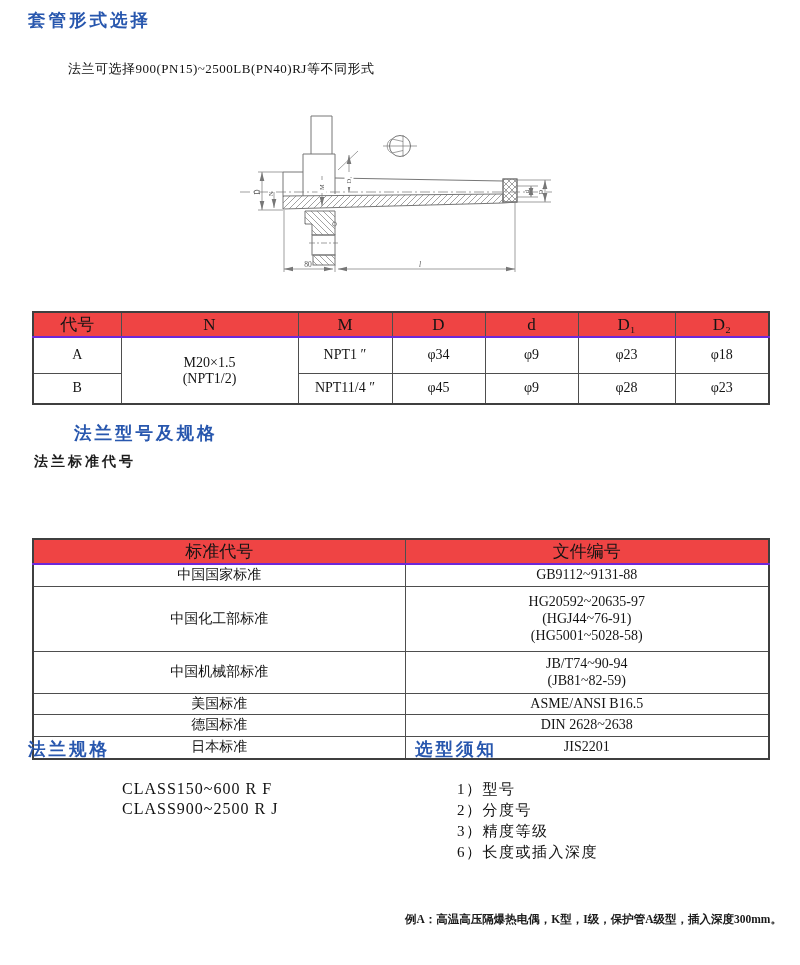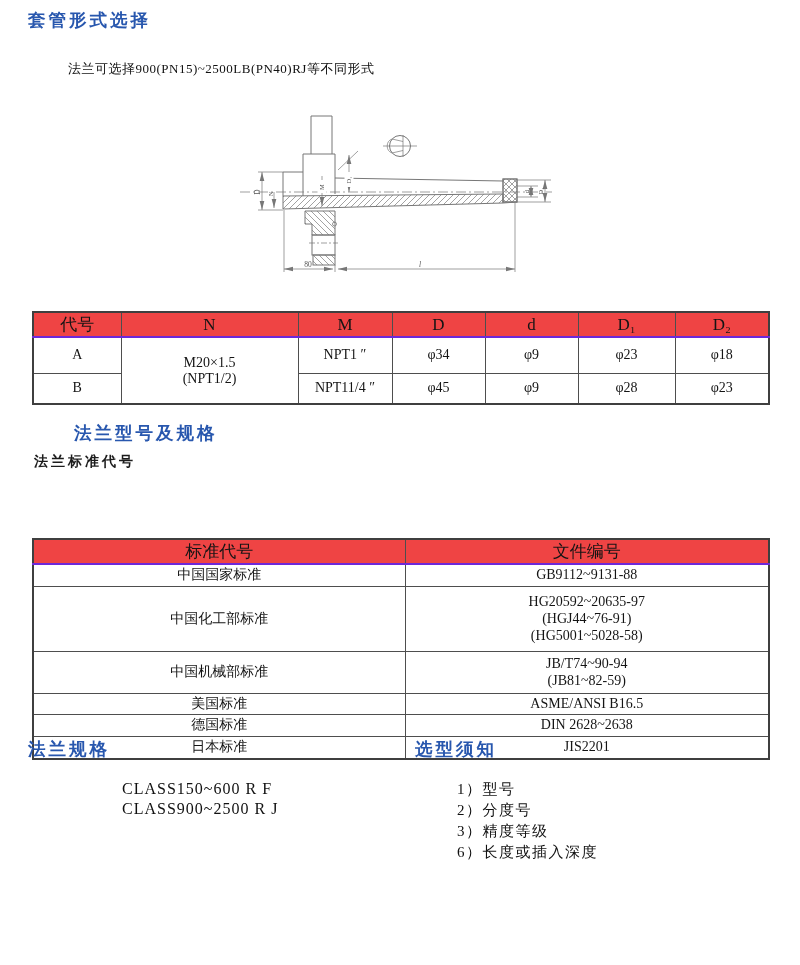--- a/index.html
+++ b/index.html
@@ -249,13 +249,14 @@
 
 <div class="abs blue-h" style="left:415px; top:737px;">选型须知</div>
 <div class="abs sel-items" style="left:457px; top:779px;">
   <div>1）型号</div>
   <div>2）分度号</div>
   <div>3）精度等级</div>
   <div>6）长度或插入深度</div>
 </div>
 
 <div class="abs" style="left:405px; top:912px;">
+  <div class="footer-line">例A：高温高压隔爆热电偶，K型，I级，保护管A级型，插入深度300mm。</div>
 </div>
 
 </body></html>

